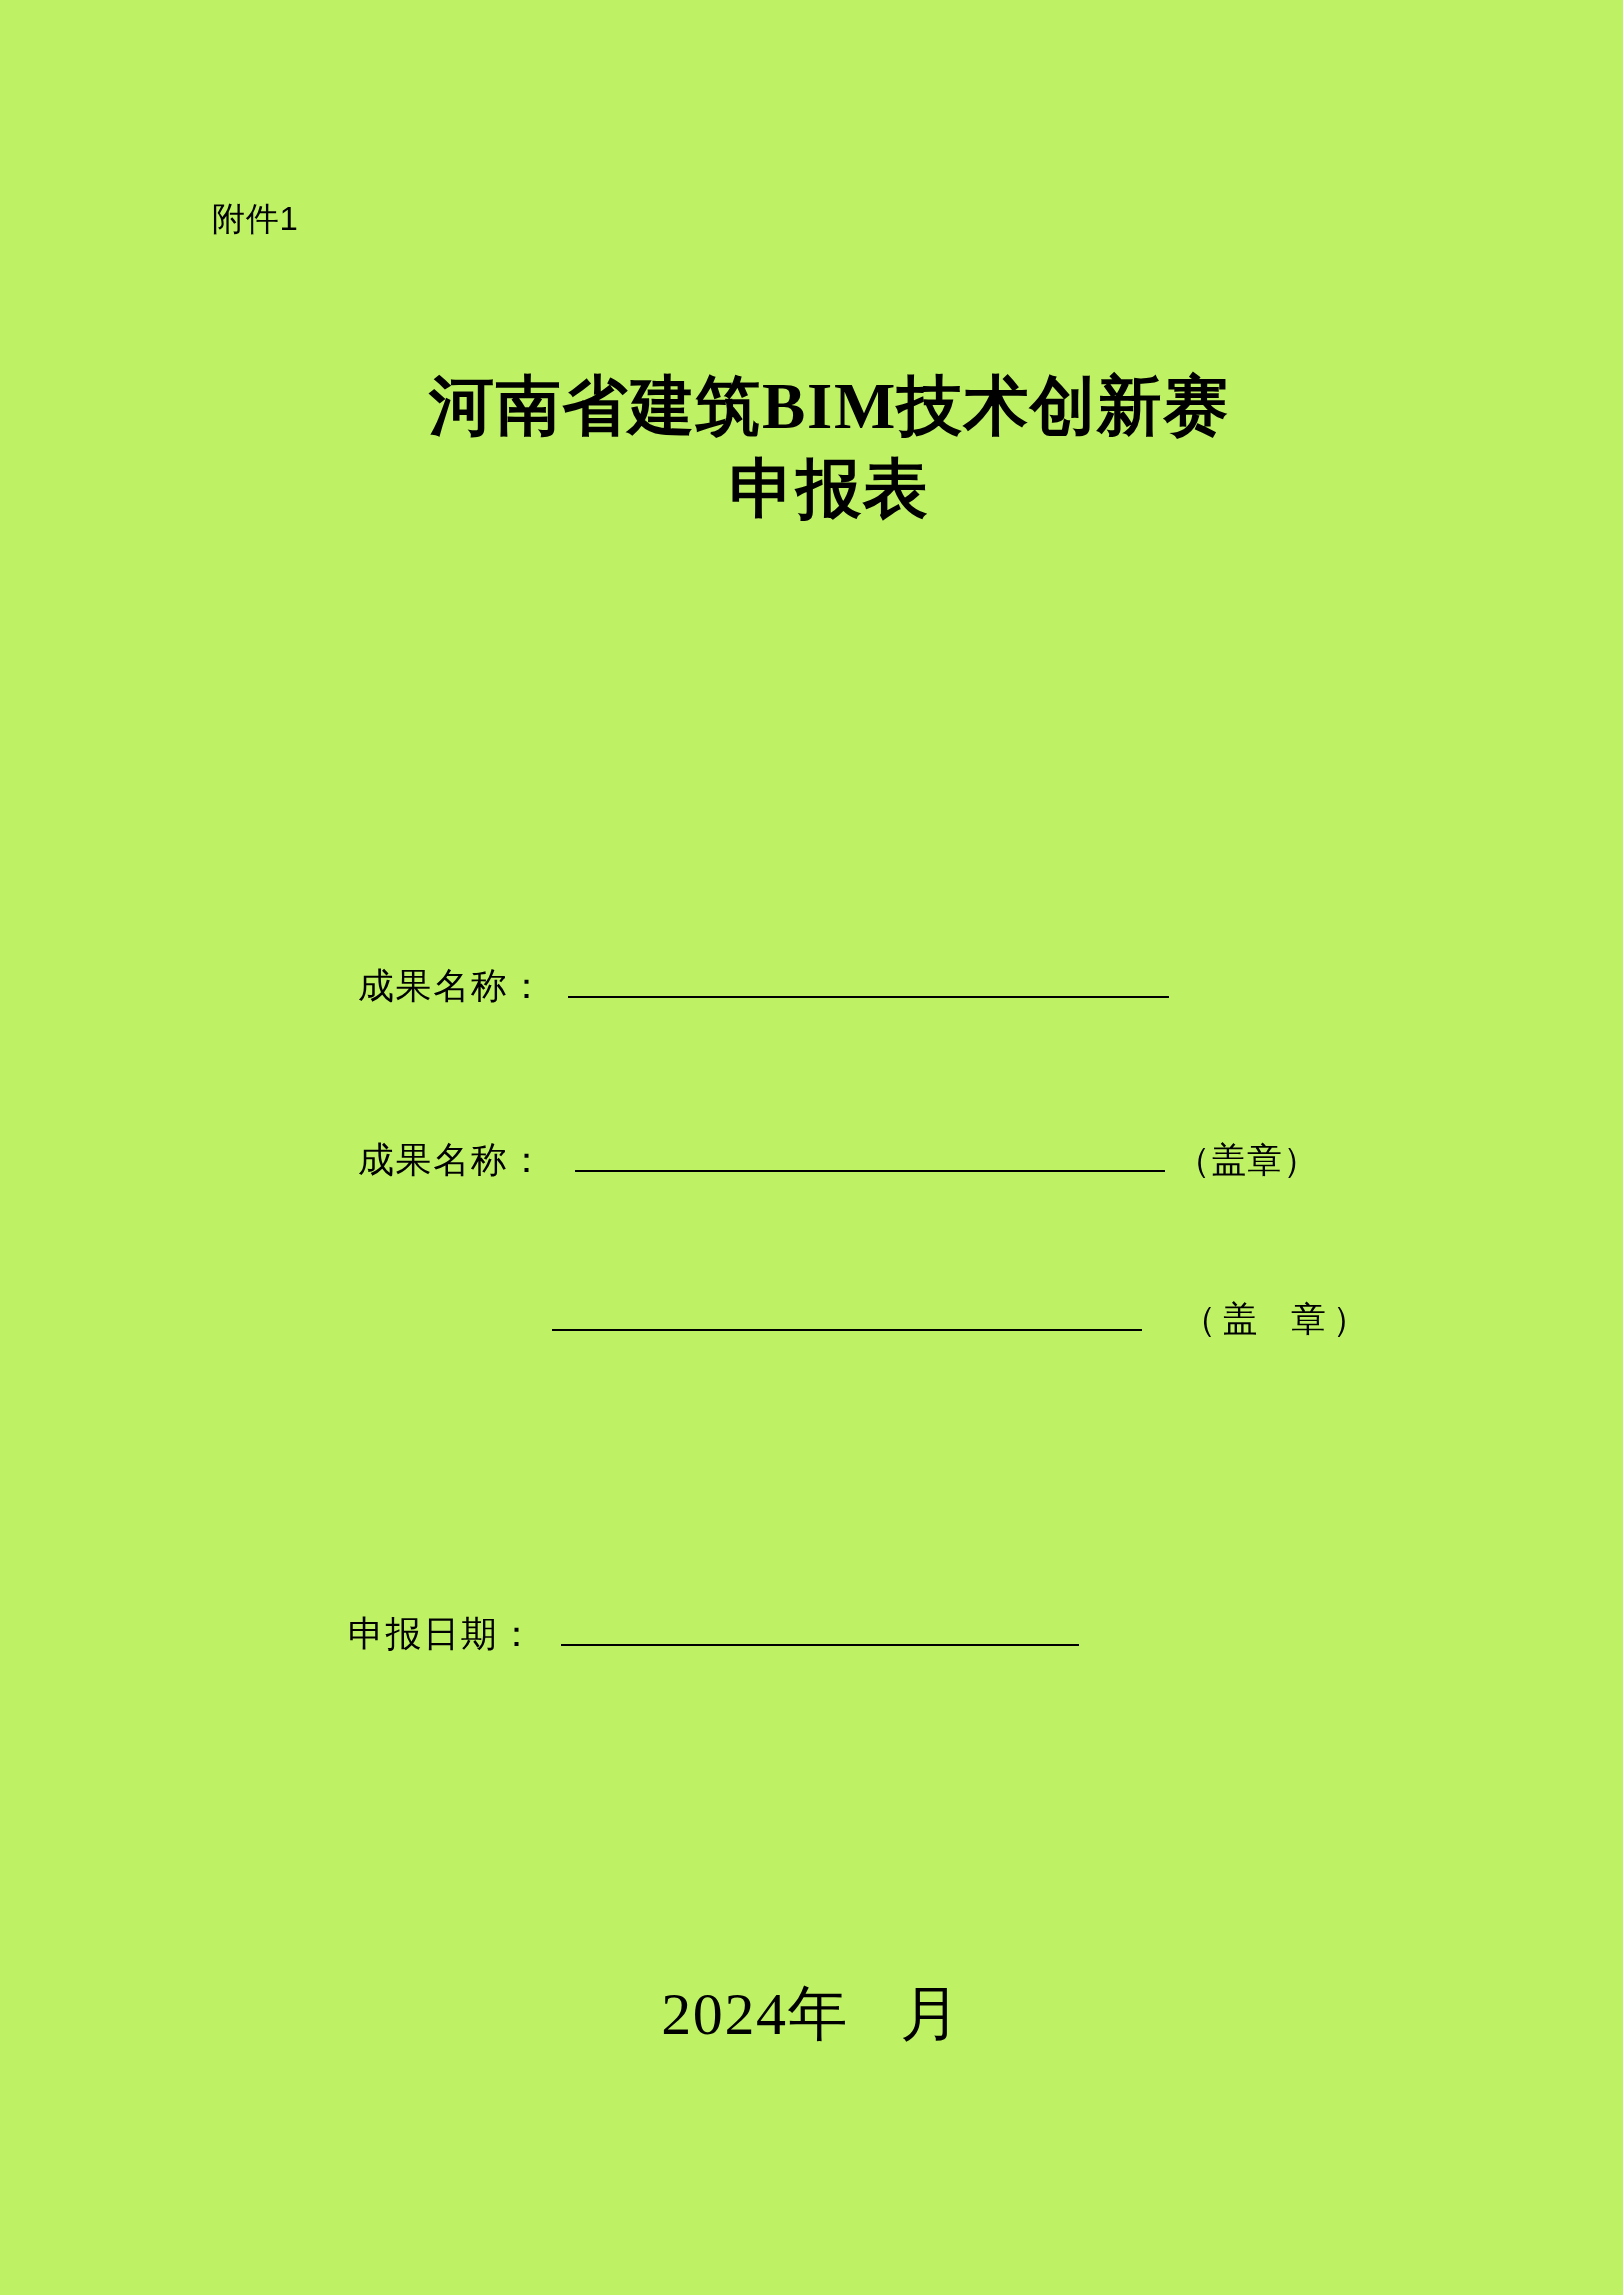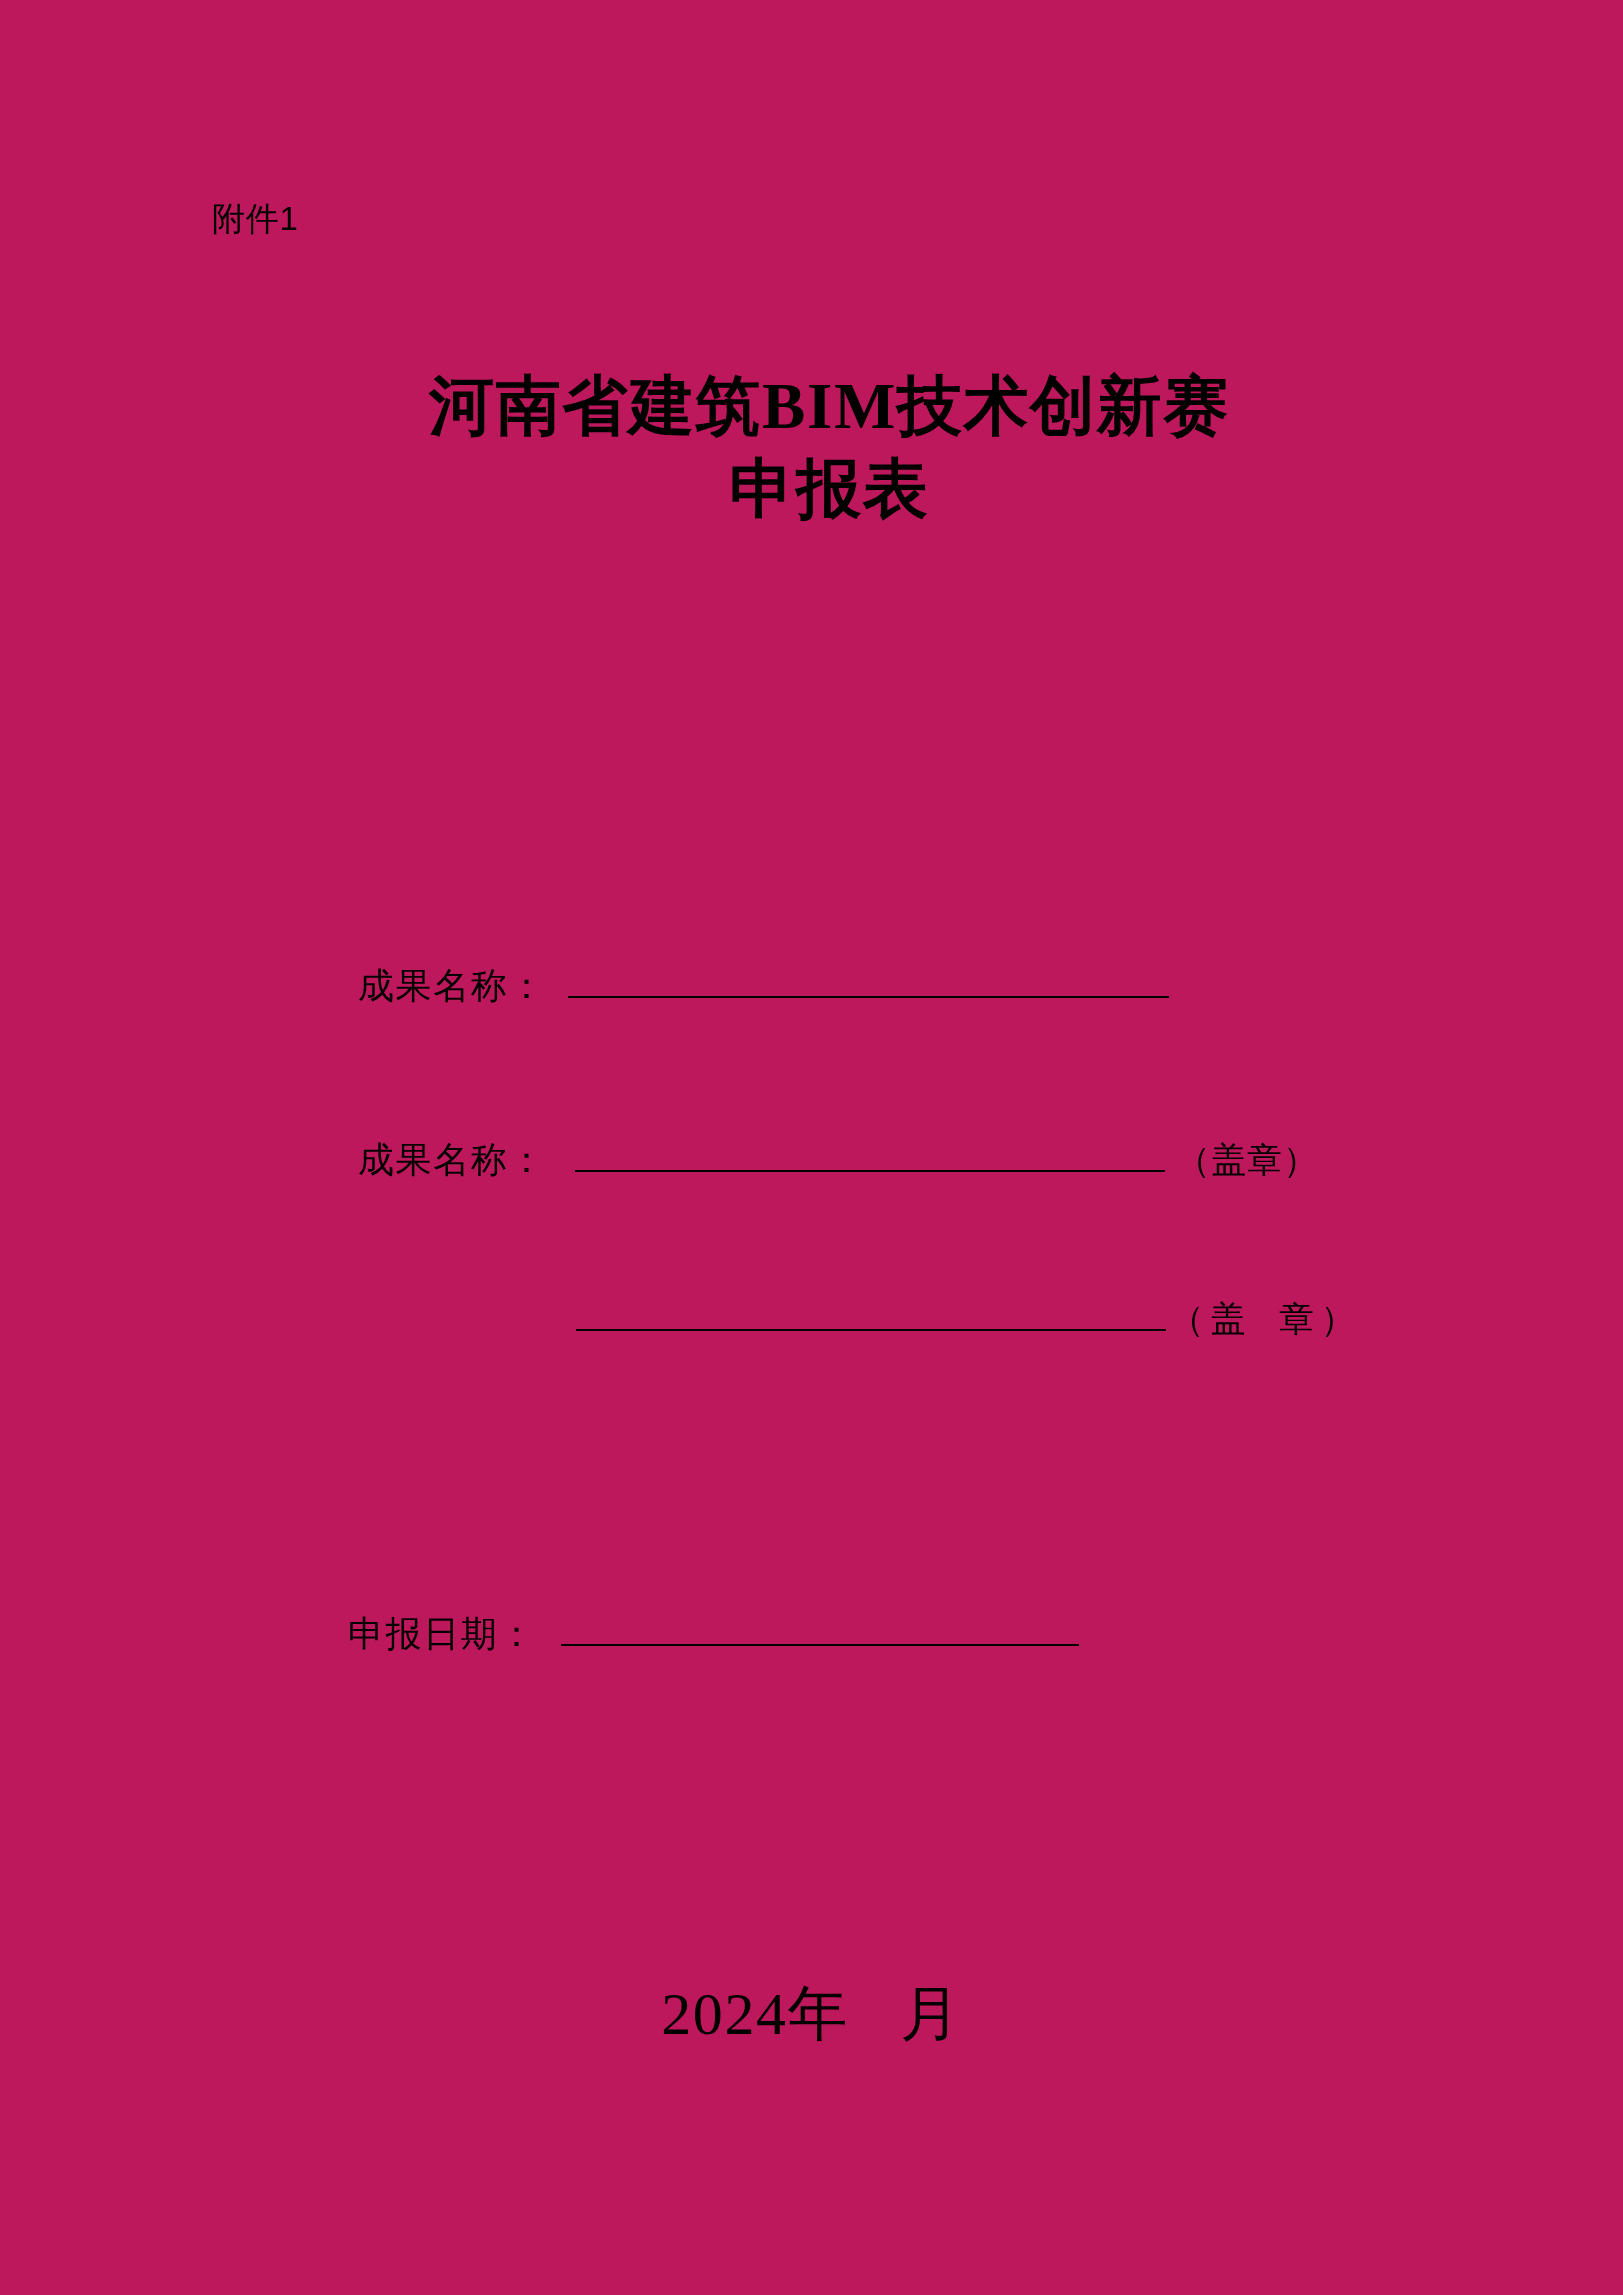--- a/index.html
+++ b/index.html
@@ -14,21 +14,21 @@
     color: #000000;
     position: relative;
     overflow: hidden;
   }
   .page {
     position: absolute;
     top: 0;
     left: 0;
     width: 1623px;
     height: 2295px;
-    background: #be185d;
+    background: #bef264;
   }
 
   
   .attachment-label {
     position: absolute;
     left: 212px;
     top: 197px;
     font-family: "Liberation Sans", sans-serif;
     font-size: 33px;
     letter-spacing: 0.8px;
@@ -82,21 +82,21 @@
     letter-spacing: 0.8px;
     margin-left: 11px;
   }
   .field-suffix.spaced {
     letter-spacing: 6.3px;
     margin-left: 3.2px;
   }
 
   .row-name    { left: 358px; top: 40px; }
   .row-unit    { left: 358px; top: 214px; }
-  .row-seal2   { left: 576px; top: 373px; }
+  .row-seal2   { left: 552px; top: 373px; gap: 36px; }
   .row-date    { left: 348px; top: 688px; }
 
   .rule-name  { width: 601px; margin-left: 22px; }
   .rule-unit  { width: 590px; margin-left: 28.5px; }
   .rule-seal2 { width: 590px; }
   .rule-date  { width: 518px; margin-left: 25px; }
 
   
   .footer-date {
     position: absolute;

